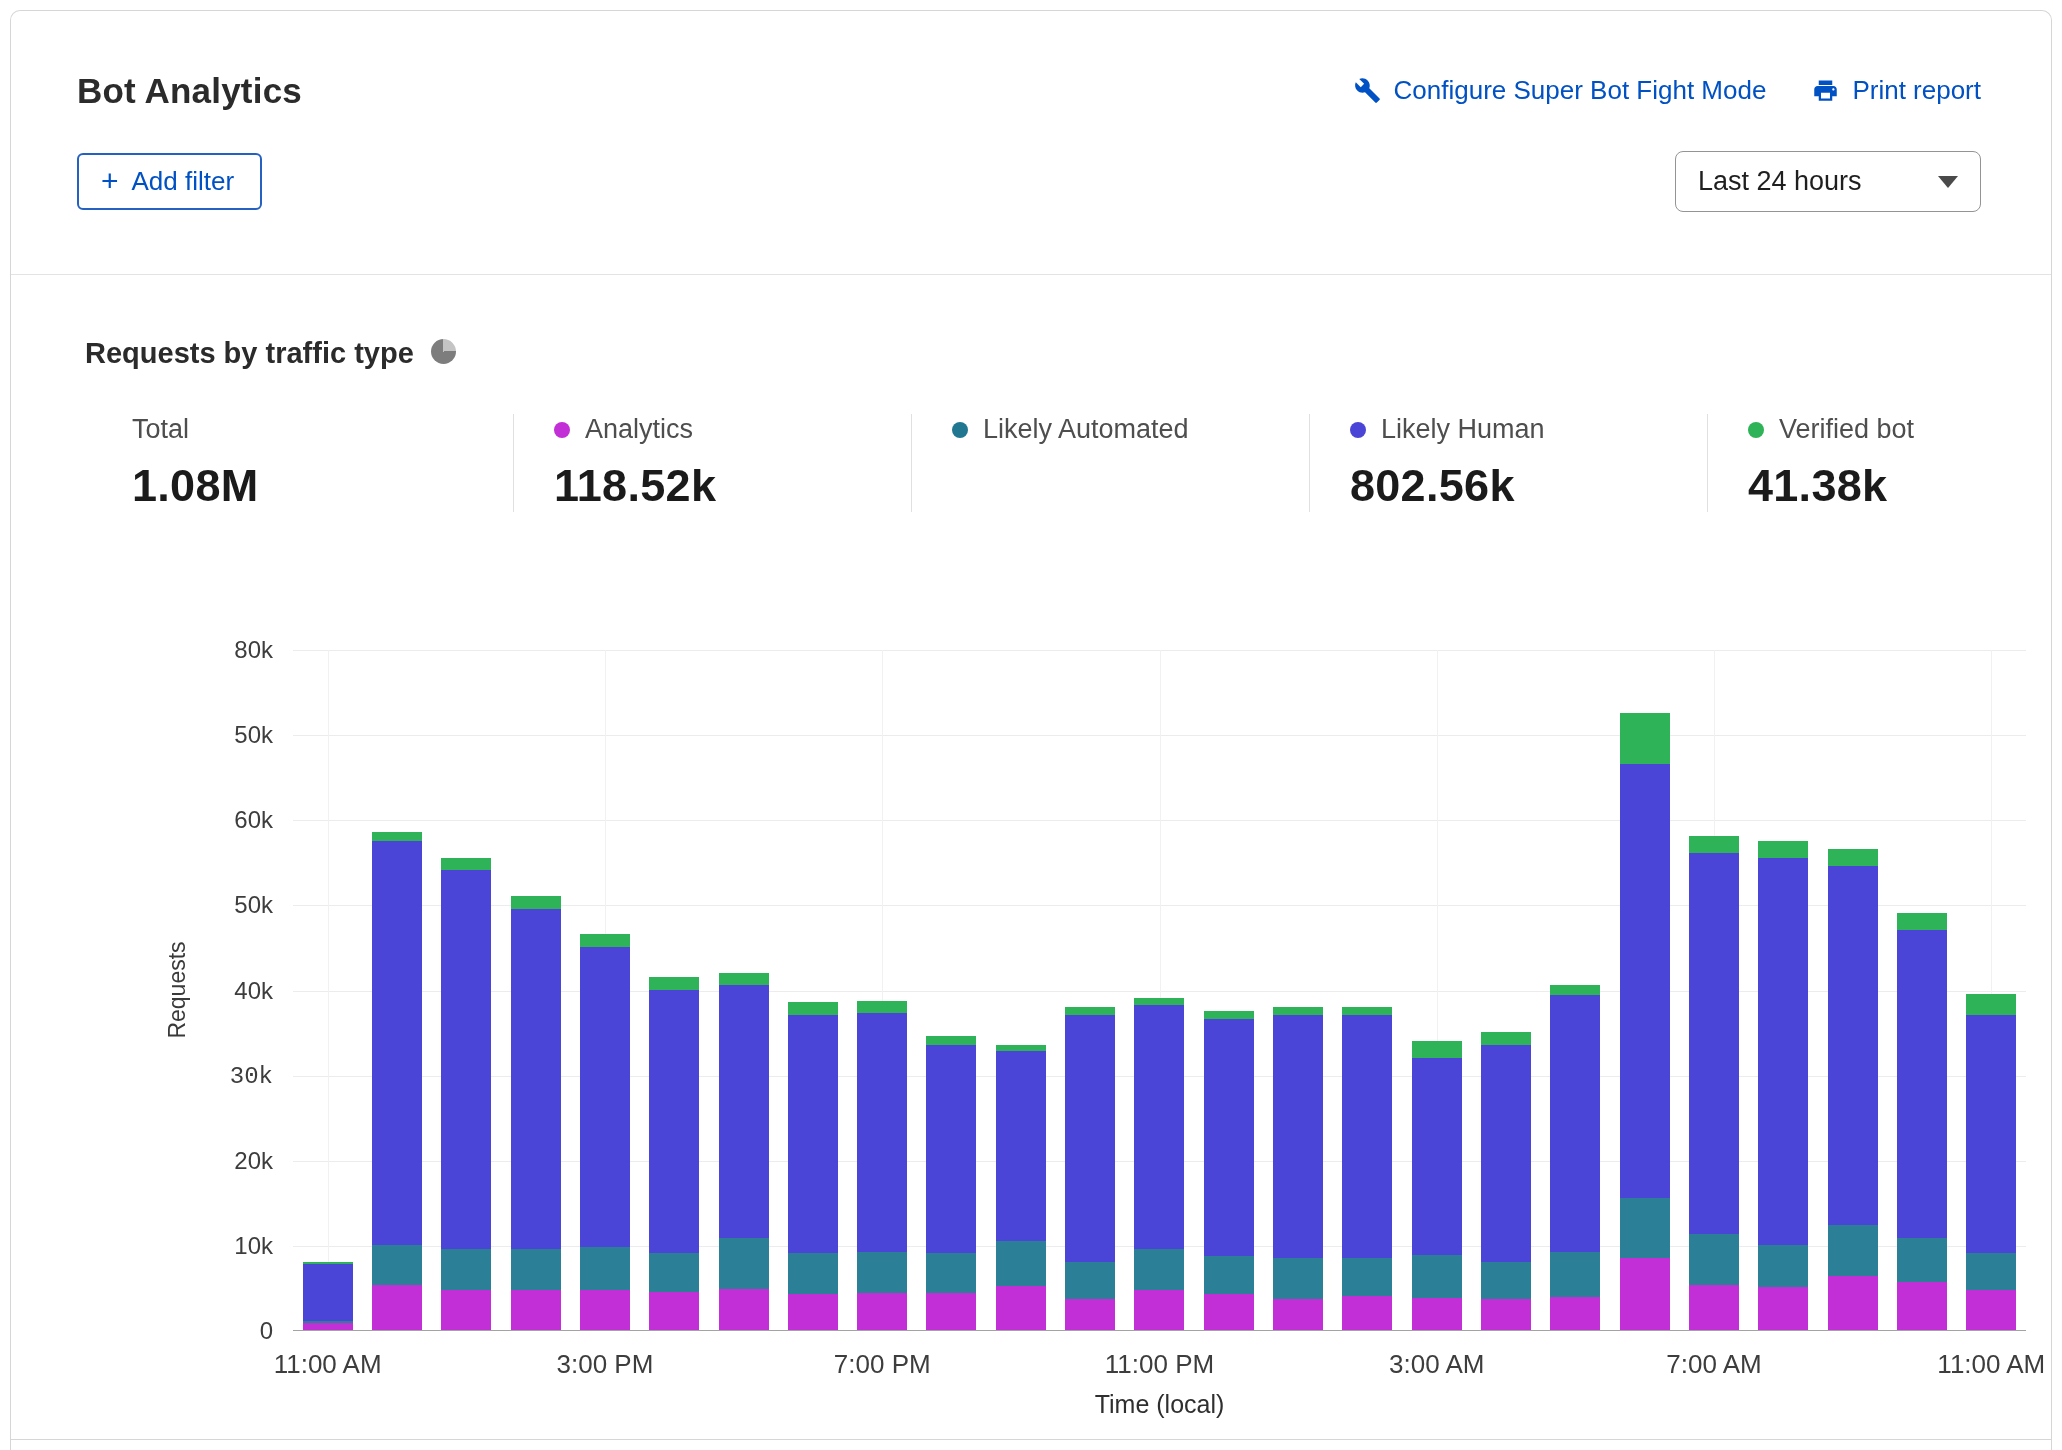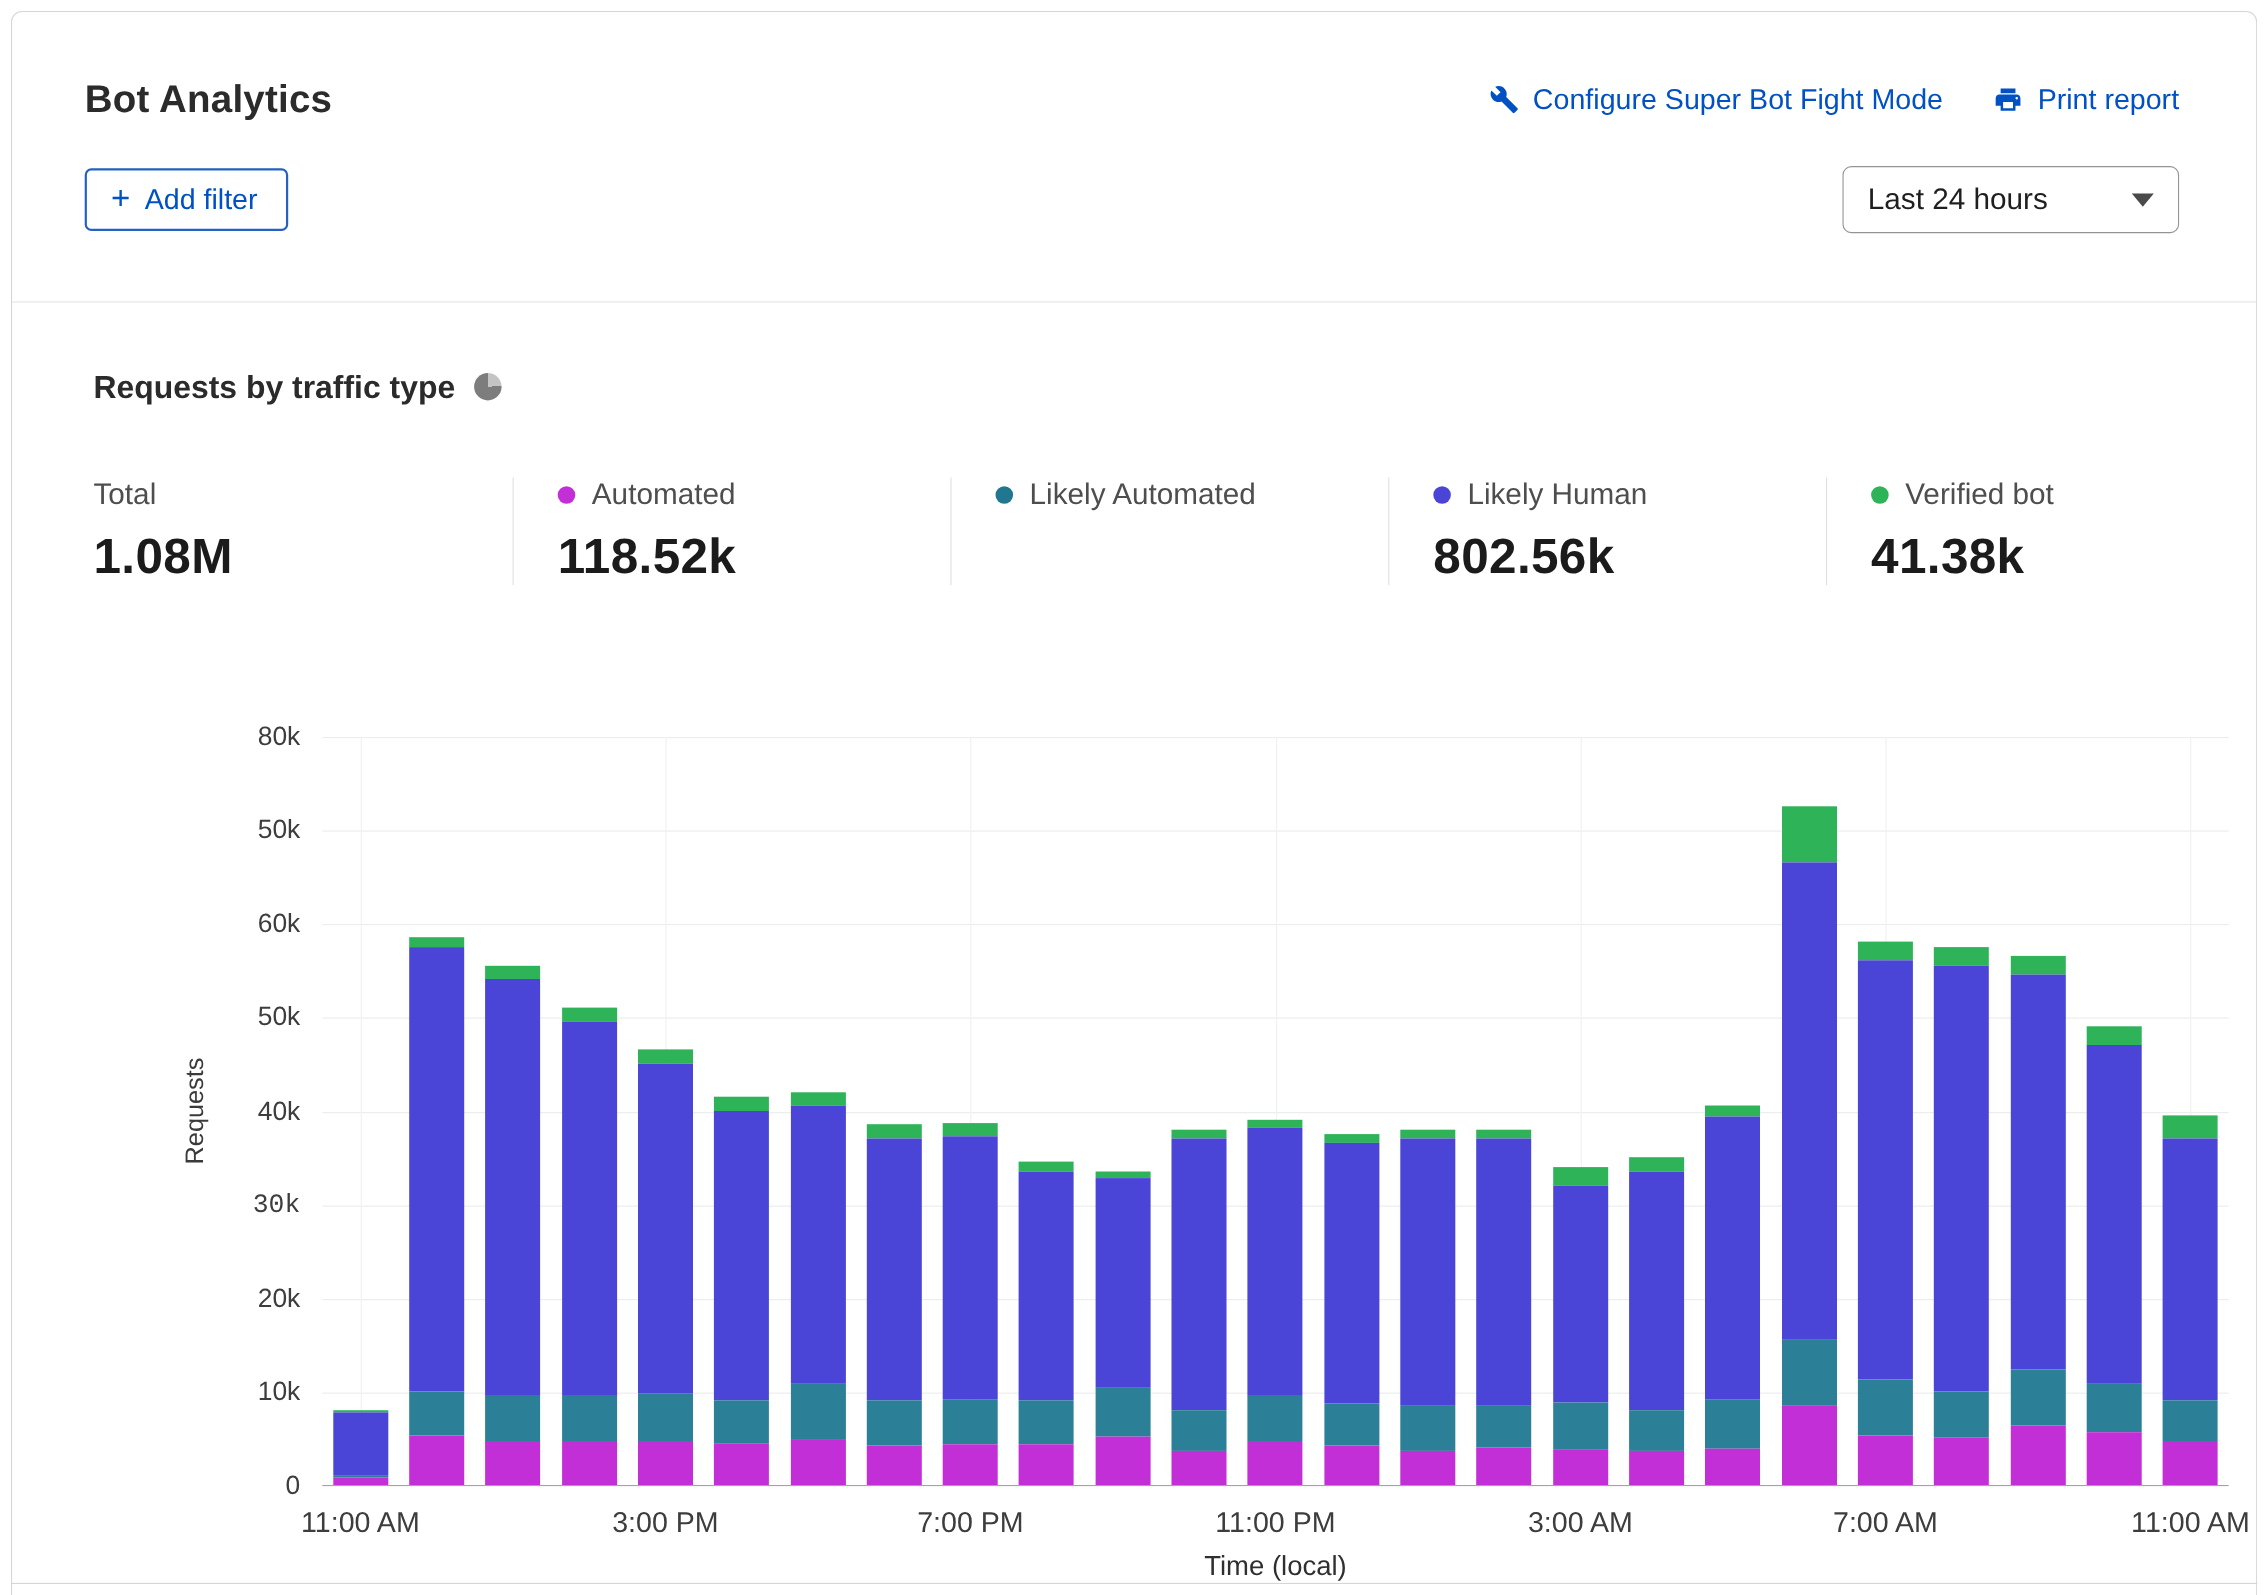--- a/index.html
+++ b/index.html
@@ -54,21 +54,21 @@
   
   .section { padding: 0 70px 0 74px; }
   .section-title-row { display: flex; align-items: flex-start; gap: 17px; margin-top: 62px; }
   .section-title { font-size: 29px; font-weight: 700; color: #2b2b2b; }
   .pie-icon {
     width: 25px; height: 25px; border-radius: 50%;
     background: conic-gradient(#c4c4c4 0deg 88deg, #7d7d7d 88deg 360deg);
     margin-top: 2px;
   }
   
-  .stats-row { display: flex; margin-top: 64px; align-items: stretch; }
+  .stats-row { display: flex; margin-top: 44px; align-items: stretch; justify-content: center; }
   .stat { width: 398px; padding-right: 20px; }
   .stat:first-child { width: 381px; }
   .stat:last-child { width: auto; }
   .stat + .stat { border-left: 1px solid #e0e0e0; padding-left: 40px; }
   .stat-label-row { display: flex; align-items: center; gap: 15px; font-size: 27px; color: #4e4e4e; }
   .dot { width: 16px; height: 16px; border-radius: 50%; flex: 0 0 auto; }
   .stat-value { font-size: 45px; font-weight: 700; color: #1b1b1b; margin-top: 15px; letter-spacing: .3px; }
   
   .chart-area { position: relative; height: 800px; margin-top: 138px; }
   .plot {
@@ -155,21 +155,21 @@
     <div class="stats-row">
         <div class="stat">
           <div class="stat-label-row">
             <span>Total</span>
           </div>
           <div class="stat-value">1.08M</div>
         </div>
         <div class="stat">
           <div class="stat-label-row">
             <span class="dot" style="background: rgb(194, 47, 214);"></span>
-            <span>Automated</span>
+            <span>Analytics</span>
           </div>
           <div class="stat-value">118.52k</div>
         </div>
         <div class="stat">
           <div class="stat-label-row">
             <span class="dot" style="background: rgb(32, 119, 143);"></span>
             <span>Likely Automated</span>
           </div>
         </div>
         <div class="stat">

